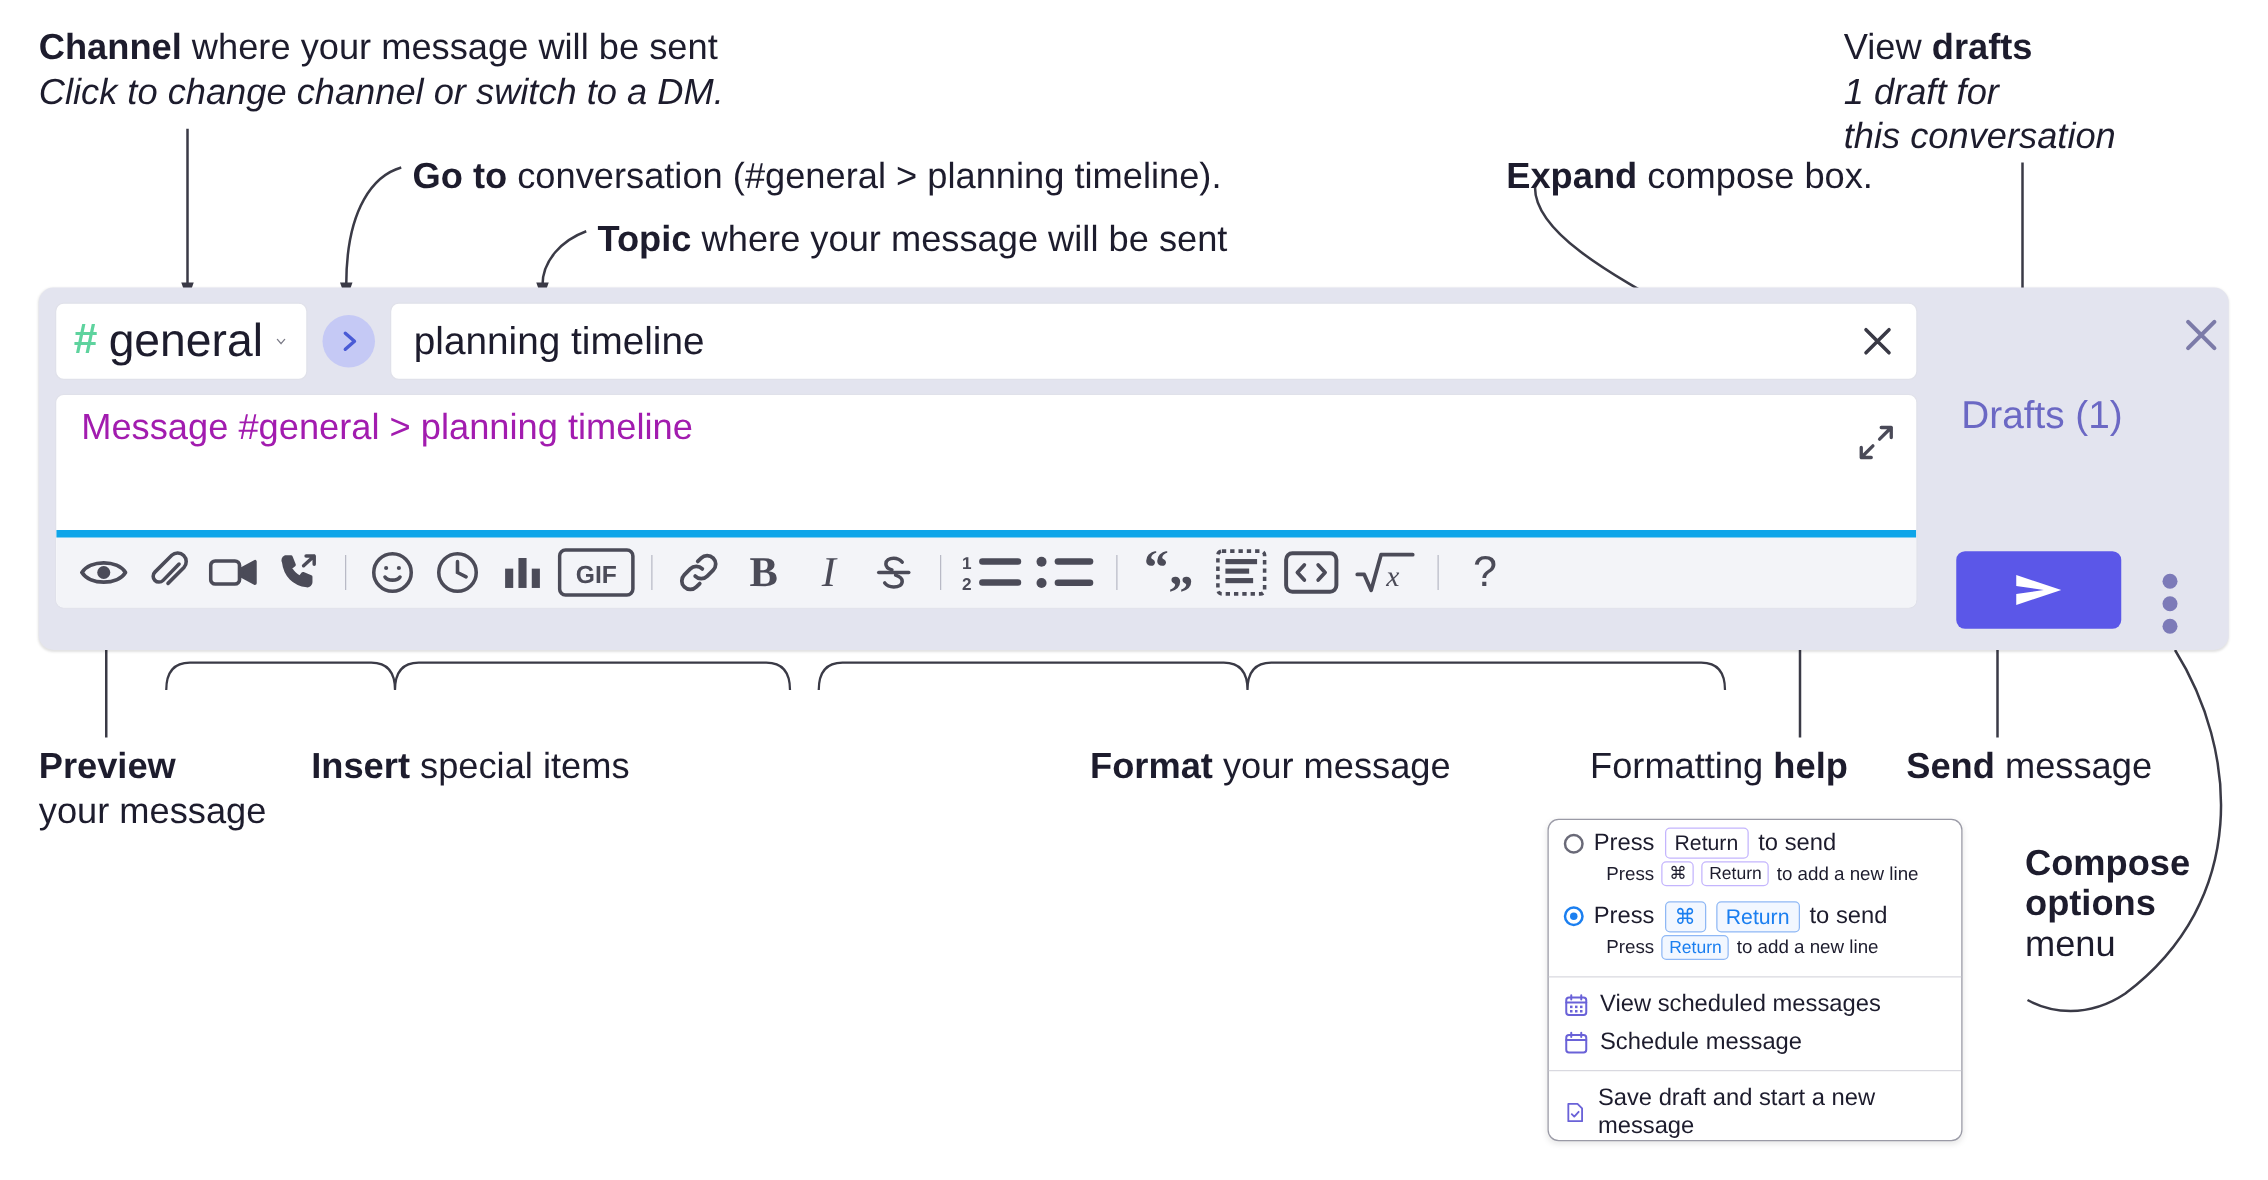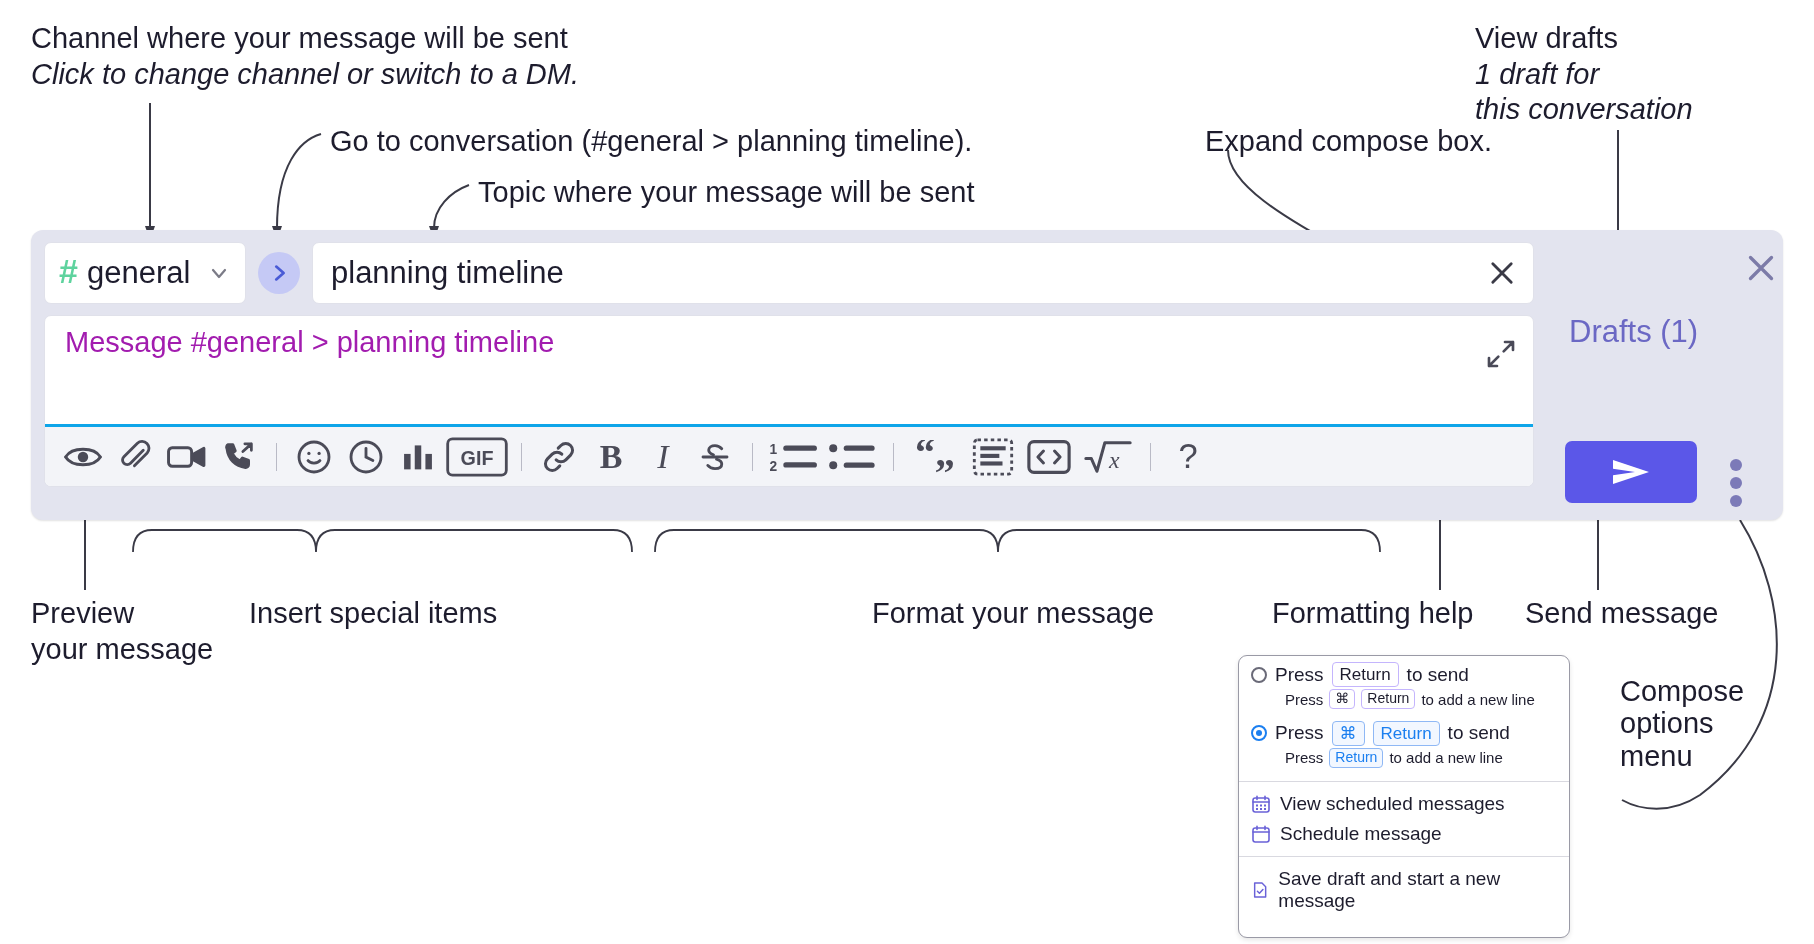--- a/index.html
+++ b/index.html
@@ -2,56 +2,56 @@
 <html><head>
 <meta charset="utf-8">
 <style>
   html,body{margin:0;padding:0;}
   body{
     width:1814px;height:944px;background:#ffffff;
     font-family:"Liberation Sans",sans-serif;
     color:#1d1c2d;position:relative;overflow:hidden;
   }
   .ann{position:absolute;font-size:29px;line-height:1.12;color:#1d1c2d;white-space:nowrap;}
-  .ann b{font-weight:400;margin-top:19px;}
+  .ann b{font-weight:700;margin-top:19px;}
   .ann i{font-style:italic;}
   svg.lines{position:absolute;left:0;top:0;width:1814px;height:944px;pointer-events:none;}
 
   
   #compose{
     position:absolute;left:31px;top:230px;width:1752px;height:290px;
     background:#e3e4ef;border-radius:12px;
     box-shadow:0 1px 2px rgba(0,0,0,.12);
   }
   #composeInner{position:absolute;left:13px;top:12px;width:1490px;}
   .rowtop{display:flex;align-items:center;height:62px;}
   #channelBtn{
     width:202px;height:62px;background:#fff;border:1px solid #e0e1ea;border-radius:7px;
     display:flex;align-items:center;gap:9px;padding:0 14px;box-sizing:border-box;cursor:pointer;
   }
   #channelBtn .hash{color:#5ed39e;font-size:34px;font-weight:700;line-height:1;transform:translateY(-2px);}
-  #channelBtn .cname{font-size:31px;color:#1d1c2d;flex:1;}
+  #channelBtn .cname{font-size:37px;color:#1d1c2d;flex:1;}
   #goBtn{
     width:42px;height:42px;border-radius:50%;background:#c5c9f5;margin:0 12px;
     display:flex;align-items:center;justify-content:center;cursor:pointer;flex:none;
   }
   #topicField{
     flex:1;height:62px;background:#fff;border:1px solid #e0e1ea;border-radius:7px;
     display:flex;align-items:center;padding:0 14px 0 18px;box-sizing:border-box;
   }
   #topicField .tval{flex:1;font-size:31px;color:#1d1c2d;}
   .msgbox{
     margin-top:11px;background:#fff;border:1px solid #e0e1ea;border-radius:7px;
     height:172px;box-sizing:border-box;position:relative;overflow:hidden;
   }
   .ph{position:absolute;left:20px;top:10px;font-size:29px;color:#a21caf;}
   #expandBtn{position:absolute;right:16px;top:22px;cursor:pointer;}
   .toolbar{
     position:absolute;left:0;right:0;bottom:0;height:62px;background:#f3f4f8;
-    border-top:3px solid #0ea5e9;display:flex;align-items:center;padding-left:12px;box-sizing:border-box;
+    border-top:6px solid #0ea5e9;display:flex;align-items:center;padding-left:12px;box-sizing:border-box;
   }
   .tbtn{width:52px;height:52px;display:flex;align-items:center;justify-content:center;cursor:pointer;flex:none;}
   .tsep{width:1px;height:28px;background:#b9bac6;margin:0 11px;flex:none;}
   #sendBtn{
     position:absolute;left:1534px;top:211px;width:132px;height:62px;background:#5b57e8;
     border-radius:7px;display:flex;align-items:center;justify-content:center;cursor:pointer;border:none;
   }
   #optBtn{position:absolute;left:1692px;top:223px;cursor:pointer;}
   #closeBtn{position:absolute;left:1712px;top:20px;cursor:pointer;}
   #draftsLbl{position:absolute;left:1538px;top:84px;font-size:31px;color:#6b68c4;cursor:pointer;}
@@ -414,20 +414,20 @@
   <div class="mitem">
     <svg width="20" height="20" viewBox="0 0 20 20" fill="none" stroke="#6a62d8" stroke-width="1.6">
         <rect x="2" y="4" width="16" height="14" rx="2.2"></rect>
         <path d="M2 8 L18 8 M6 2.2 L6 5.5 M14 2.2 L14 5.5" stroke-linecap="round"></path>
       </svg>
     <span>Schedule message</span>
   </div>
 
   <div class="mdiv"></div>
 
-  <div class="mitem" style="padding-bottom:25px;">
+  <div class="mitem" style="padding-bottom:0;">
     <svg width="20" height="20" viewBox="0 0 20 20" fill="none" stroke="#6a62d8" stroke-width="1.6" stroke-linejoin="round">
         <path d="M4 2.4 L12 2.4 L16 6.4 L16 17.6 L4 17.6 Z"></path>
         <path d="M7 11.4 L9.2 13.6 L13 9.4" stroke-linecap="round"></path>
       </svg>
     <span>Save draft and start a new message</span>
   </div>
 </div>
 
 </body></html>

